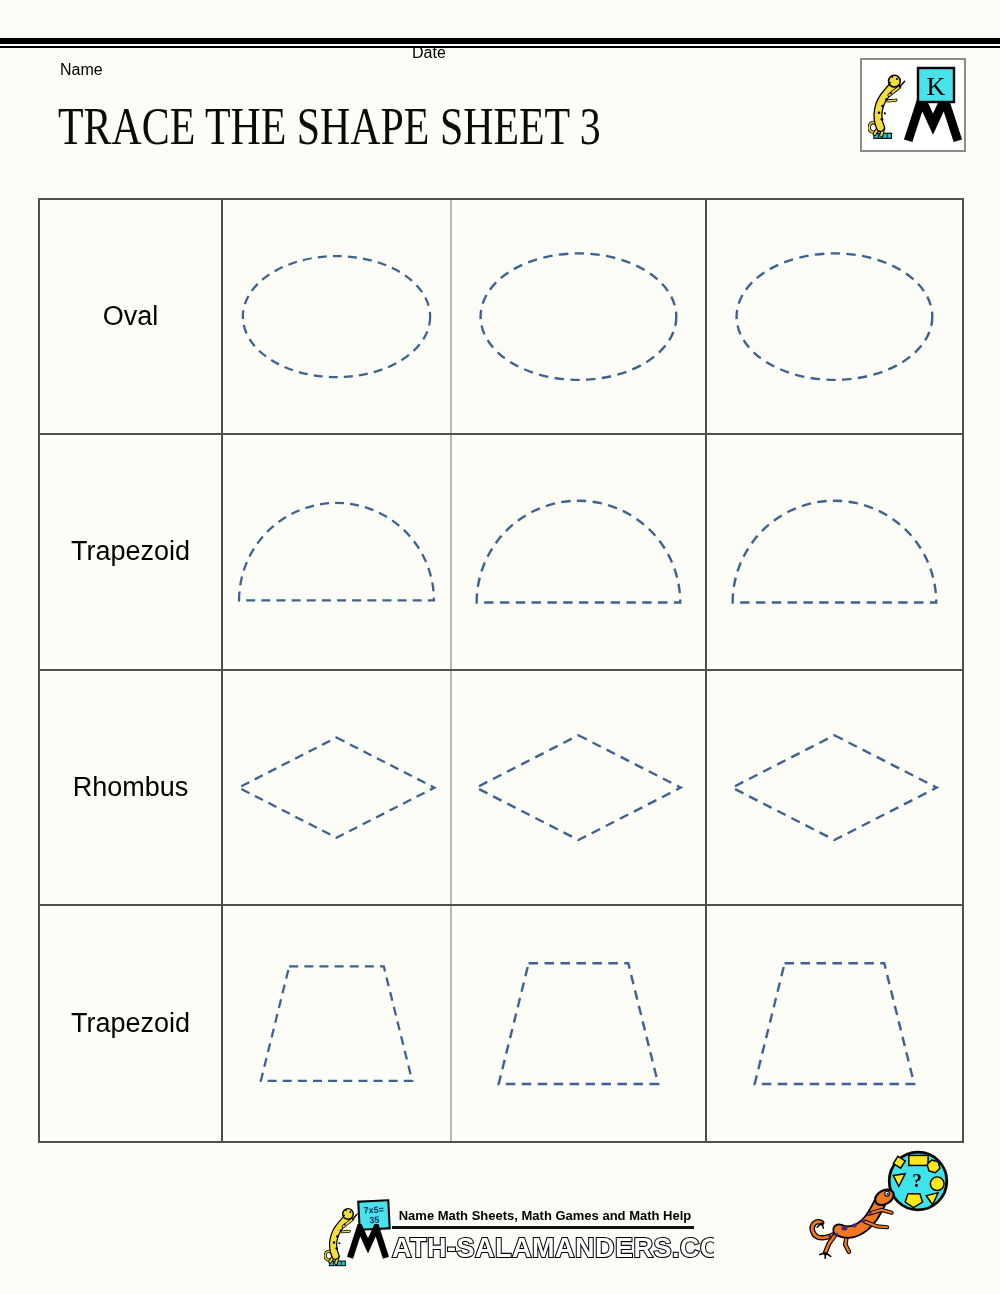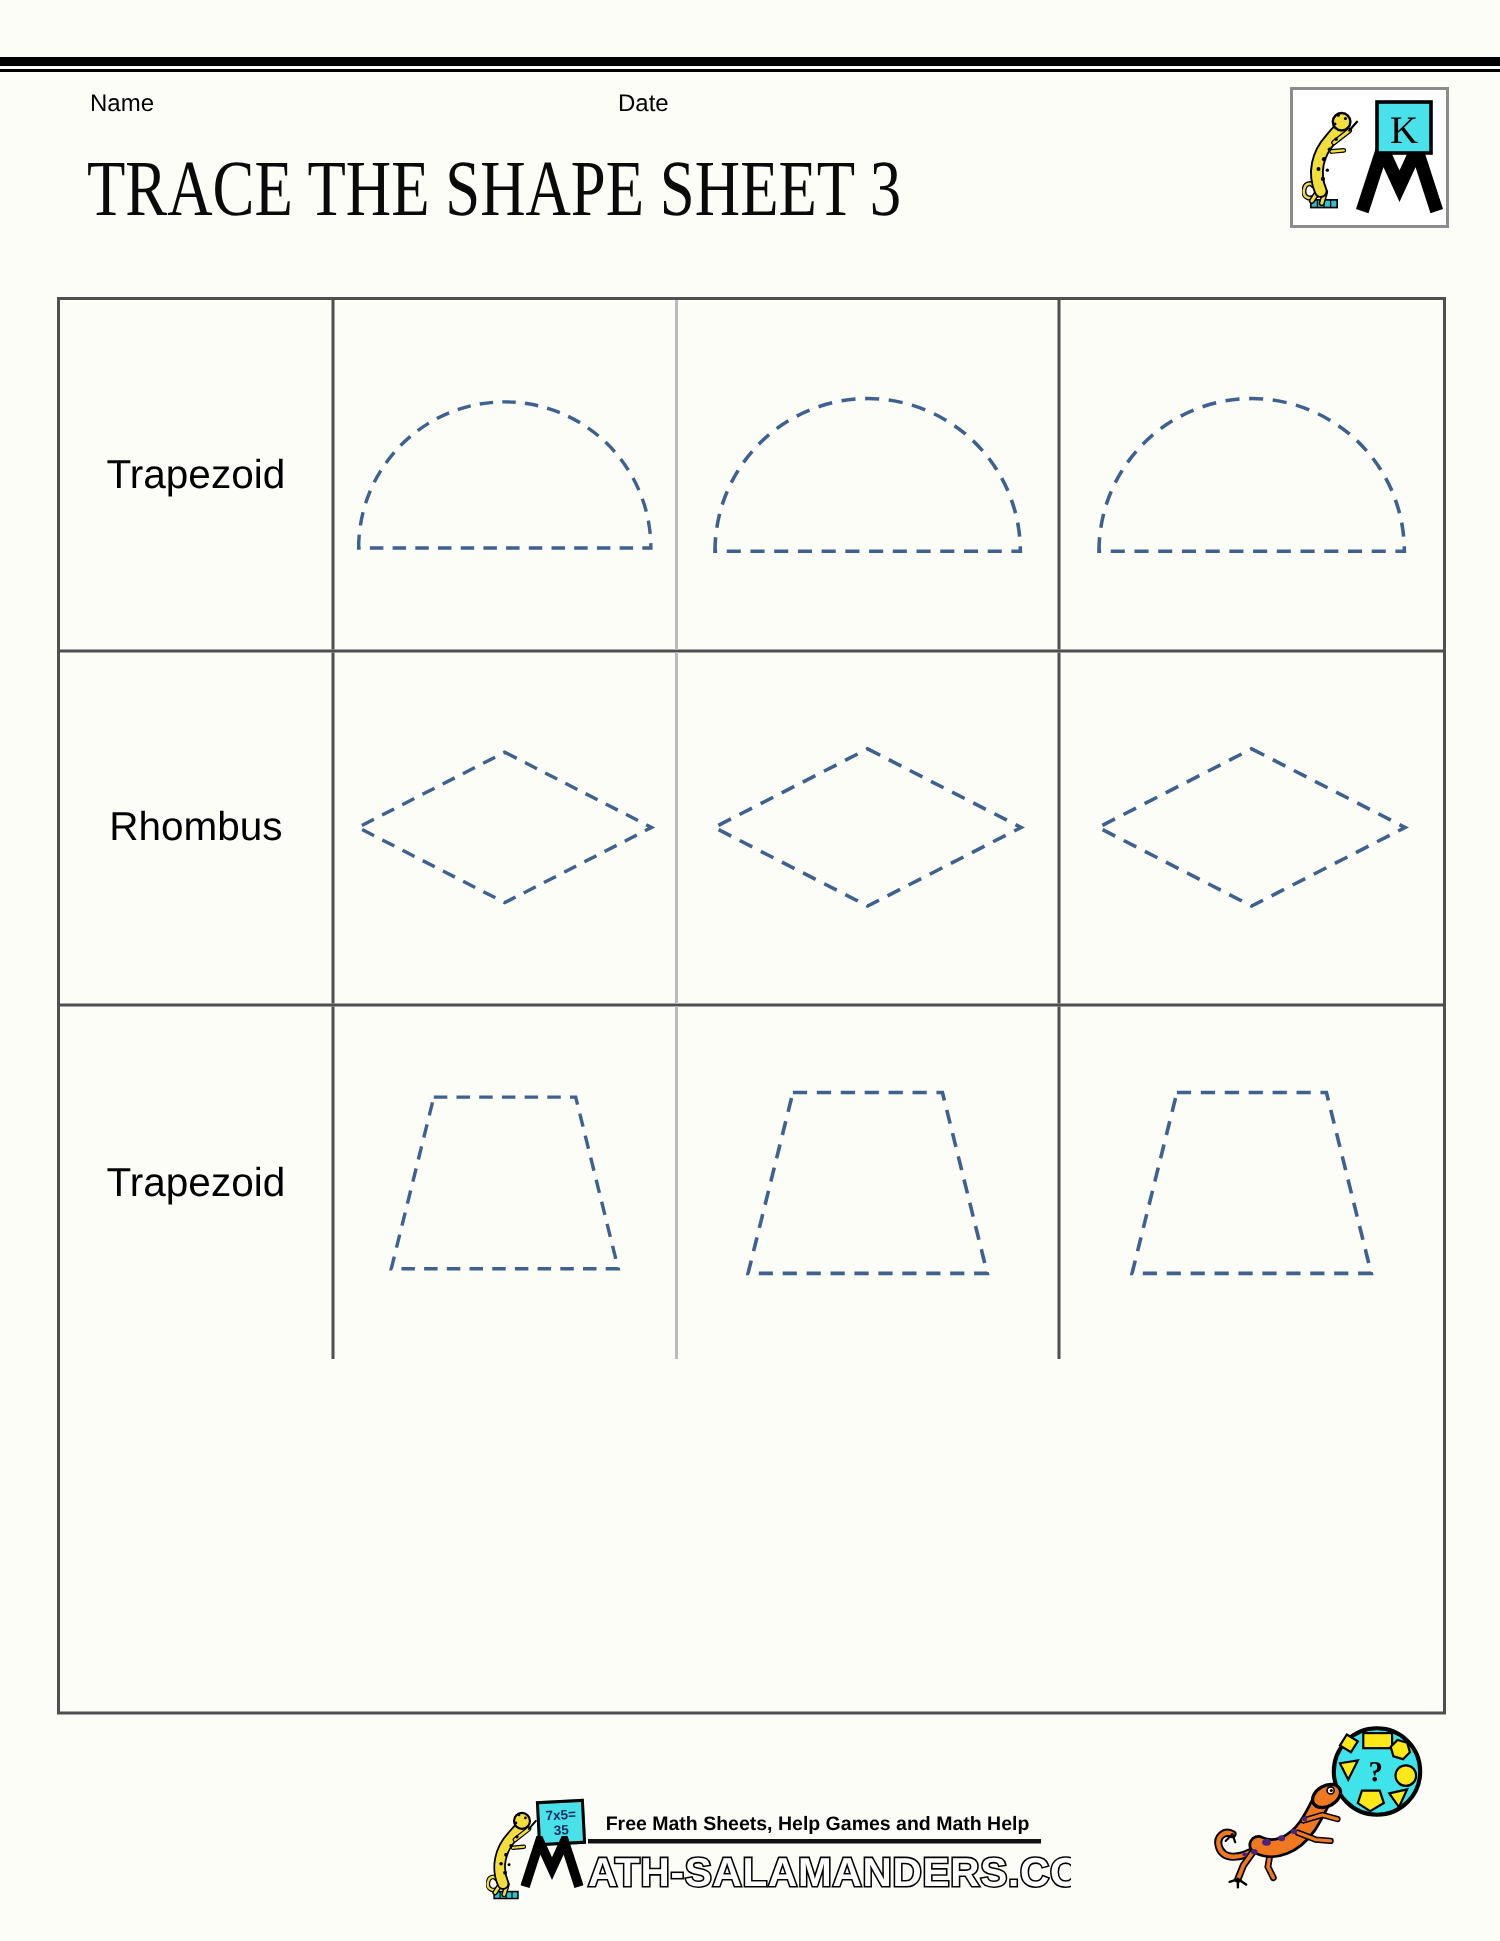--- a/index.html
+++ b/index.html
@@ -7,21 +7,21 @@
   .sheet{
     position:relative;width:1000px;height:1294px;overflow:hidden;
     background:var(--bg,#fbfdf6);
     font-family:"Liberation Sans",sans-serif;color:#000;padding-left:12px;
   }
   
   .top-rule{position:absolute;left:0;top:38px;width:1000px;height:6px;background:#000;}
   .top-rule-thin{position:absolute;left:0;top:46px;width:1000px;height:2px;background:#000;}
   
   .name-label{position:absolute;left:60px;top:61px;font-size:16px;}
-  .date-label{position:absolute;left:412px;top:61px;font-size:16px;}
+  .date-label{position:absolute;left:412px;top:44px;font-size:16px;}
   
   .page-title{
     position:absolute;left:58px;top:100px;
     font-family:"Liberation Serif",serif;font-size:53px;line-height:1.0;
     white-space:nowrap;transform:scaleX(0.79);transform-origin:0 0;color:#0a0a0a;
   }
   
   .logo-box{position:absolute;left:860px;top:58px;width:106px;height:94px;background:#fff;border:2px solid #8c8c8c;box-sizing:border-box;}
   .logo-box svg{position:absolute;}
   
@@ -126,20 +126,38 @@
       <rect x="2" y="2" width="36" height="34" fill="#49e2ea" stroke="#000" stroke-width="2.4"></rect>
       <text x="20" y="29" text-anchor="middle" font-family="Liberation Serif,serif" font-size="26" fill="#000">K</text>
     </svg>
     <svg style="left:6px;top:10px" width="44" height="70" viewBox="0 0 60 95">
       <use href="#sala-yellow"></use>
     </svg>
   </div>
 
   <div class="trace-table">
       <div class="t-row">
+        <div class="t-cell lab">Oval</div>
+        <div class="t-cell sc light-r">
+          <svg class="shape-svg" viewBox="-120 -118 240 236" preserveAspectRatio="xMidYMid meet">
+            <ellipse cx="0" cy="0" rx="99" ry="64"></ellipse>
+          </svg>
+        </div>
+        <div class="t-cell sc">
+          <svg class="shape-svg" viewBox="-120 -118 240 236" preserveAspectRatio="xMidYMid meet">
+            <ellipse cx="0" cy="0" rx="99" ry="64"></ellipse>
+          </svg>
+        </div>
+        <div class="t-cell sc">
+          <svg class="shape-svg" viewBox="-120 -118 240 236" preserveAspectRatio="xMidYMid meet">
+            <ellipse cx="0" cy="0" rx="99" ry="64"></ellipse>
+          </svg>
+        </div>
+      </div>
+      <div class="t-row">
         <div class="t-cell lab">Trapezoid</div>
         <div class="t-cell sc light-r">
           <svg class="shape-svg" viewBox="-120 -118 240 236" preserveAspectRatio="xMidYMid meet">
             <path d="M -103 51.5 A 103 103 0 0 1 103 51.5 Z"></path>
           </svg>
         </div>
         <div class="t-cell sc">
           <svg class="shape-svg" viewBox="-120 -118 240 236" preserveAspectRatio="xMidYMid meet">
             <path d="M -103 51.5 A 103 103 0 0 1 103 51.5 Z"></path>
           </svg>
@@ -193,21 +211,21 @@
       <use href="#sala-yellow"></use>
     </svg>
     <div class="footer-board">
       <span>7x5=</span>
       <span>35</span>
     </div>
     <svg class="footer-m" width="52" height="36" viewBox="0 0 56 48">
       <use href="#logo-m"></use>
     </svg>
     <div class="footer-rule"></div>
-    <div class="footer-tagline">Free Math Sheets, Help Games and Math Help</div>
+    <div class="footer-tagline">Name Math Sheets, Math Games and Math Help</div>
     <svg class="site-name-svg" width="324" height="34">
       <text x="2" y="26" font-family="Liberation Sans,sans-serif" font-size="27" font-weight="bold" fill="#ffffff" stroke="#000000" stroke-width="2.1" letter-spacing="0.5" style="paint-order:stroke fill">ATH-SALAMANDERS.COM</text>
     </svg>
   </div>
 
   <svg class="shapes-ball" width="64" height="64" viewBox="0 0 70 70">
     <circle cx="35" cy="35" r="31.5" fill="#3fe3ea" stroke="#000" stroke-width="3"></circle>
     <g fill="#ffe818" stroke="#000" stroke-width="1.6">
       <rect x="25" y="7" width="21" height="11"></rect>
       <polygon points="50,12 57,14 59,21 54,26 47,24 45,17"></polygon>

